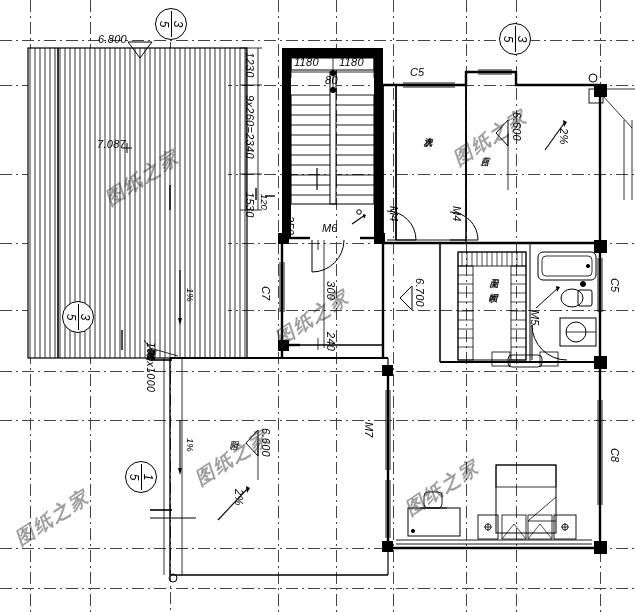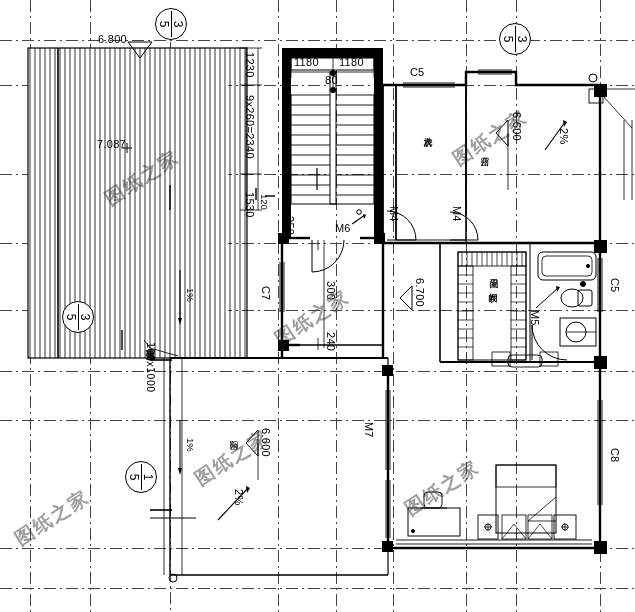--- a/index.html
+++ b/index.html
@@ -1,18 +1,18 @@
 <!DOCTYPE html>
 <html><head>
 <meta charset="utf-8">
 <title>Floor Plan</title>
 <style>
   html,body{margin:0;padding:0;background:#ffffff;}
   body{font-family:"Liberation Sans",sans-serif;}
-  #sheet{position:relative;width:635px;height:612px;background:#fff;overflow:hidden;}
+  #sheet{position:relative;width:635px;height:612px;background:#fff;overflow:hidden;font-style:italic;}
   .h-chain{position:absolute;height:1px;
     background:repeating-linear-gradient(to right,#444 0 12px,transparent 12px 16px,#444 16px 18px,transparent 18px 22px);}
   .v-chain{position:absolute;width:1px;
     background:repeating-linear-gradient(to bottom,#444 0 12px,transparent 12px 16px,#444 16px 18px,transparent 18px 22px);}
 
   
   .txt{position:absolute;color:#000;white-space:nowrap;font-family:"Liberation Sans",sans-serif;}
   .dim{font-size:11px;letter-spacing:.3px;}
   .dim-sm{font-size:9.5px;}
   .label{font-size:11px;}
@@ -466,21 +466,21 @@
   <span class="txt dim rot90" style="left:245px;top:489px;">2%</span>
   <span class="txt dim-sm rot90" style="left:196px;top:288px;">1%</span>
   <span class="txt dim-sm rot90" style="left:196px;top:438px;">1%</span>
 
   <span class="txt cjk" style="left:421px;top:130px;writing-mode:vertical-rl;">洗衣房</span>
   <span class="txt cjk" style="left:478px;top:150px;writing-mode:vertical-rl;">露台</span>
   <span class="txt cjk" style="left:486px;top:286px;writing-mode:vertical-rl;">衣帽间</span>
   <span class="txt cjk" style="left:487px;top:272px;writing-mode:vertical-rl;">卫生间</span>
   <span class="txt cjk" style="left:227px;top:434px;writing-mode:vertical-rl;">阳台</span>
 
-  <span class="txt label rot90" style="left:335px;top:222px;transform:rotate(0deg);">M6</span>
+  <span class="txt label rot90" style="left:322px;top:222px;transform:rotate(0deg);">M6</span>
   <span class="txt label rot90" style="left:400px;top:206px;">M4</span>
   <span class="txt label rot90" style="left:463px;top:206px;">M4</span>
   <span class="txt label rot90" style="left:541px;top:310px;">M5</span>
   <span class="txt label rot90" style="left:375px;top:422px;">M7</span>
 
   <span class="txt label" style="left:410px;top:66px;">C5</span>
   <span class="txt label rot90" style="left:621px;top:278px;">C5</span>
   <span class="txt label rot90" style="left:272px;top:286px;">C7</span>
   <span class="txt label rot90" style="left:621px;top:448px;">C8</span>
 

